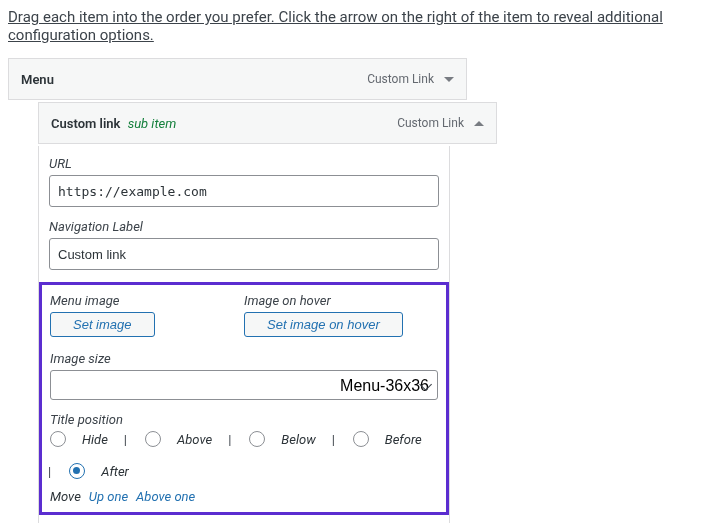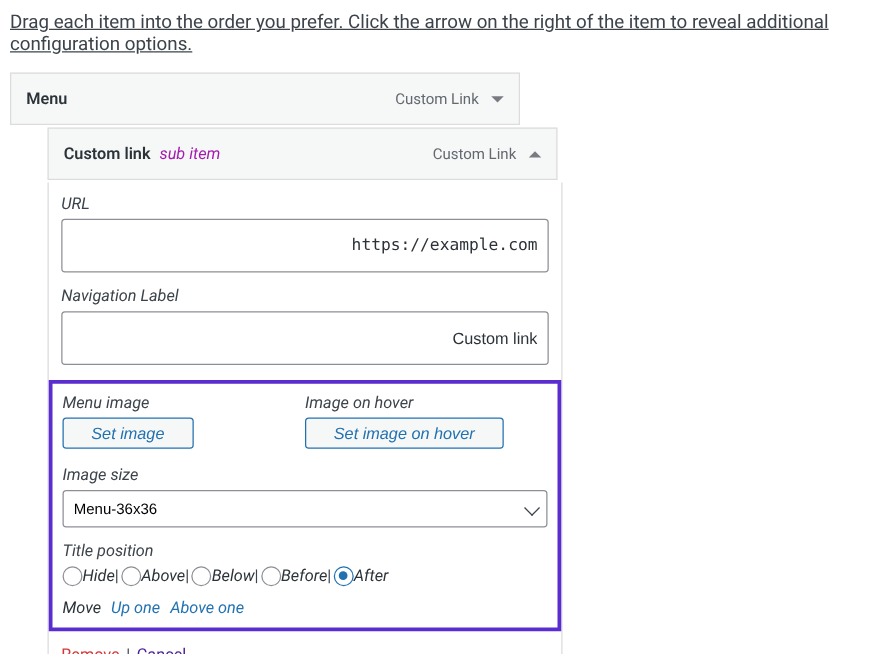--- a/index.html
+++ b/index.html
@@ -19,34 +19,34 @@
     text-decoration: underline;
   }
   .menu-item {
     border: 1px solid #dcdcde;
     background: #f6f7f7;
     height: 42px;
     display: flex;
     align-items: center;
     justify-content: space-between;
     padding: 0 12px;
-    width: 408px;
+    width: 459px;
     margin-bottom: 2px;
   }
   .menu-item.sub {
     margin-left: 30px;
   }
   .menu-item .title {
     font-weight: 600;
     font-size: 13px;
   }
   .menu-item .subtag {
     font-style: italic;
     font-weight: 400;
-    color: #a21caf;
+    color: #15803d;
     margin-left: 4px;
   }
   .menu-item .right {
     display: flex;
     align-items: center;
     gap: 10px;
     color: #646970;
     font-size: 12px;
   }
   .arrow-down, .arrow-up {
@@ -66,28 +66,27 @@
   }
   .field-label {
     font-style: italic;
     font-size: 13px;
     color: #3c434a;
     display: block;
     margin-bottom: 4px;
   }
   .text-input {
     width: 100%;
-    height: 43px;
+    height: 32px;
     border: 1px solid #8c8f94;
     border-radius: 3px;
     padding: 0 8px;
     font-size: 13px;
     color: #2c3338;
     background: #fff;
-    text-align: right;
   }
   .text-input.mono { font-family: Consolas, Monaco, monospace; }
   .field-group { margin-bottom: 12px; }
   .highlight-box {
     border: 3px solid #5b2dd0;
     padding: 8px;
     margin: 0 -10px;
   }
   .two-col {
     display: flex;
@@ -109,38 +108,39 @@
   }
   .select-wrap {
     position: relative;
   }
   .select {
     width: 100%;
     height: 30px;
     border: 1px solid #8c8f94;
     border-radius: 3px;
     padding: 0 8px;
-    font-size: 12px;
+    font-size: 16px;
     background: #fff;
     appearance: none;
+    text-align: right;
   }
   .select-wrap::after {
     content: "";
     position: absolute;
     right: 10px; top: 12px;
     width: 8px; height: 8px;
     border-right: 1.5px solid #3c434a;
     border-bottom: 1.5px solid #3c434a;
     transform: rotate(45deg) translateY(-3px);
     pointer-events: none;
   }
   .radio-row {
     display: flex;
     align-items: center;
-    gap: 0;
+    gap: 16px;
     flex-wrap: wrap;
     margin-bottom: 10px;
   }
   .radio {
     appearance: none;
     width: 16px; height: 16px;
     border: 1.5px solid #8c8f94;
     border-radius: 50%;
     background: #fff;
     cursor: pointer;

